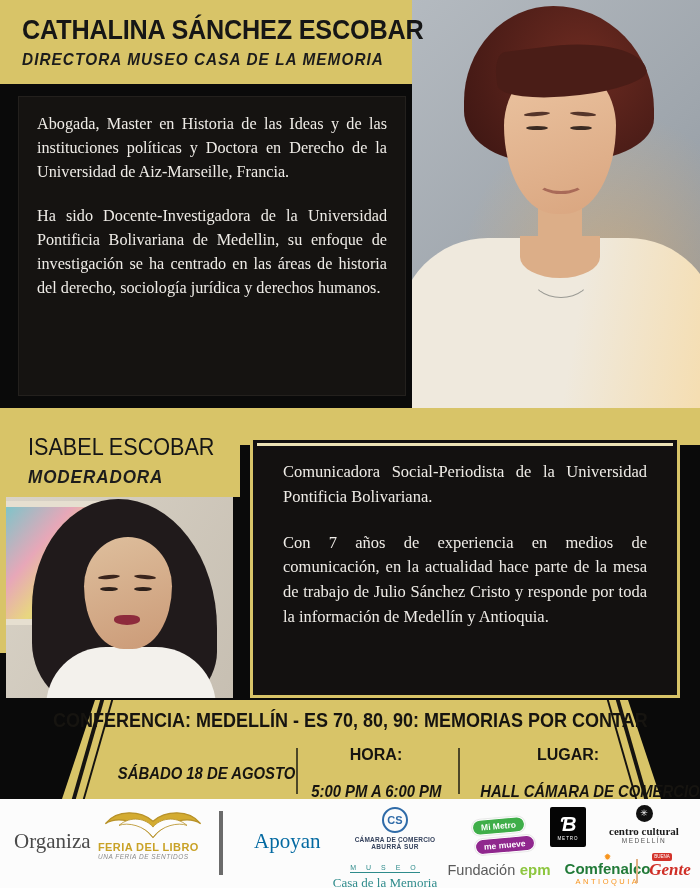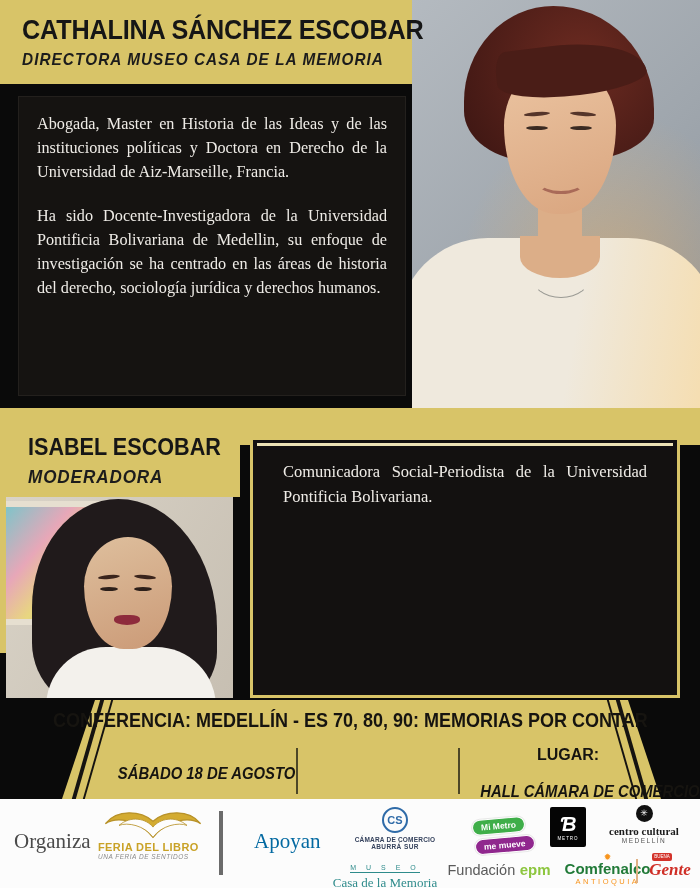--- a/index.html
+++ b/index.html
@@ -46,21 +46,21 @@
   .cat-shirt{position:absolute;left:-14px;top:238px;width:320px;height:180px;
              background:linear-gradient(100deg,#efe9dd 55%,#f6dcab);border-radius:90px 90px 0 0;}
   .cat-chest{position:absolute;left:108px;top:236px;width:80px;height:42px;background:#dcae88;
              border-radius:0 0 50% 50%;}
   .cat-chain{position:absolute;left:118px;top:250px;width:60px;height:46px;border:1px solid #9a9a94;
              border-color:transparent transparent #9a9a94 transparent;border-radius:50%;}
 
   .gold-band{left:0;top:408px;width:700px;height:37px;background:#d8c468;}
   .isabel-block{left:0;top:408px;width:240px;height:89px;background:#d8c468;
                 display:flex;flex-direction:column;justify-content:center;padding-left:28px;box-sizing:border-box;}
-  .isabel-name{font-size:24px;font-weight:bold;color:#161616;margin-top:16px;}
+  .isabel-name{font-size:24px;font-weight:normal;color:#161616;margin-top:16px;}
   .isabel-role{font-size:19px;font-weight:bold;font-style:italic;color:#1c1c1c;letter-spacing:1px;margin-top:5px;}
   .gold-strip{left:0;top:497px;width:6px;height:156px;background:#d8c468;}
 
   .photo-isa{left:6px;top:497px;width:227px;height:201px;overflow:hidden;
              background:linear-gradient(120deg,#d9d3c7,#c7bfb2);}
   .isa-paint{position:absolute;left:-6px;top:4px;width:96px;height:112px;border:6px solid #e6dfd0;
              background:linear-gradient(130deg,#7fc4c9 0%,#e7a7b8 35%,#e8d77f 60%,#8fb6a0 100%);}
   .isa-hair{position:absolute;left:26px;top:2px;width:185px;height:215px;background:#201a1b;
             border-radius:48% 55% 40% 42% / 52% 62% 30% 34%;}
   .isa-face{position:absolute;left:78px;top:40px;width:88px;height:112px;
@@ -179,32 +179,37 @@
     <div class="isa-brow" style="left:92px;top:78px;"></div>
     <div class="isa-brow" style="left:128px;top:78px;transform:rotate(5deg);"></div>
     <div class="isa-eye" style="left:94px;top:90px;"></div>
     <div class="isa-eye" style="left:128px;top:90px;"></div>
     <div class="isa-lips"></div>
   </div>
 
   <div class="abs bio2">
     <div class="bio2-topline"></div>
     <p>Comunicadora Social-Periodista de la Universidad Pontificia Bolivariana.</p>
+    <p>Con 7 años de experiencia en medios de comunicación, en la actualidad hace parte de la mesa de trabajo de Julio Sánchez Cristo y responde por toda la información de Medellín y Antioquia.</p>
   </div>
 
   <div class="abs conf">
     <div class="conf-shape"></div>
     <div class="conf-line" style="left:86px;width:4px;transform:skewX(-16deg);"></div>
     <div class="conf-line" style="left:97px;width:2px;transform:skewX(-16deg);"></div>
     <div class="conf-line" style="left:630px;width:4px;transform:skewX(16deg);"></div>
     <div class="conf-line" style="left:621px;width:2px;transform:skewX(16deg);"></div>
     <div class="conf-title"><span class="cxc">CONFERENCIA: MEDELLÍN - ES 70, 80, 90: MEMORIAS POR CONTAR</span></div>
     <div class="sch-col" style="left:108px;">
       <div class="sch-value"><span class="cxc">SÁBADO 18 DE AGOSTO</span></div>
     </div>
+    <div class="sch-col" style="left:286px;">
+      <div class="sch-label">HORA:</div>
+      <div class="sch-value"><span class="cxc">5:00 PM A 6:00 PM</span></div>
+    </div>
     <div class="sch-col" style="left:468px;width:200px;text-align:center;">
       <div class="sch-label">LUGAR:</div>
       <div class="sch-value"><span class="cxc">HALL CÁMARA DE COMERCIO</span></div>
     </div>
     <div class="sch-div" style="left:296px;"></div>
     <div class="sch-div" style="left:458px;"></div>
   </div>
 
   <div class="abs footer">
     <div class="organiza">Organiza</div>

